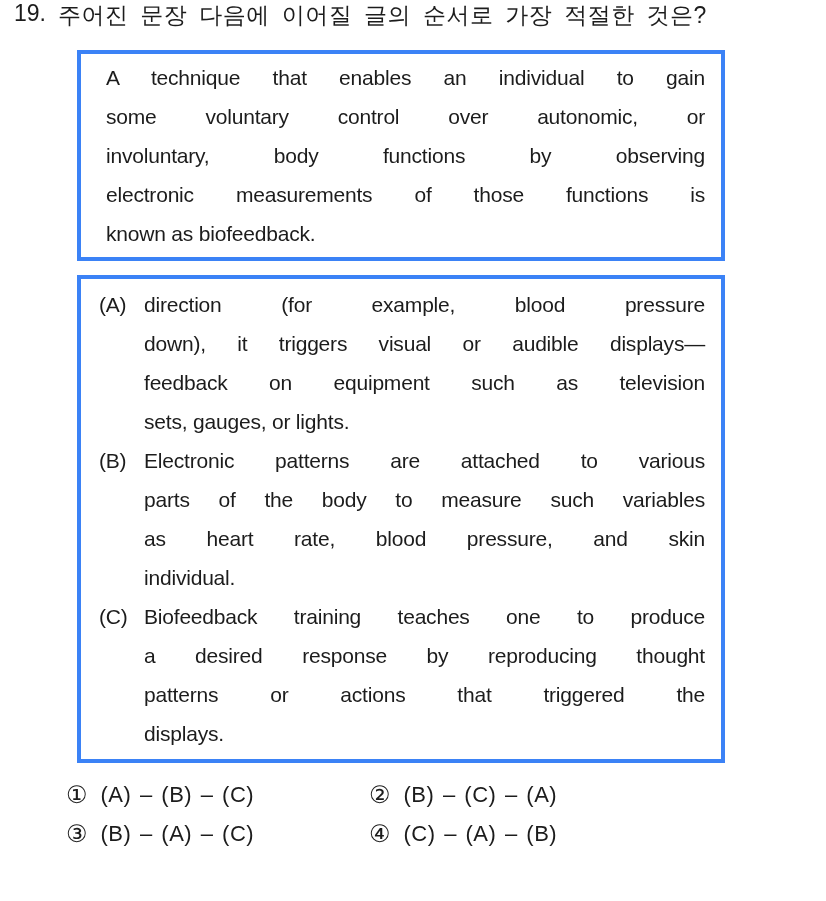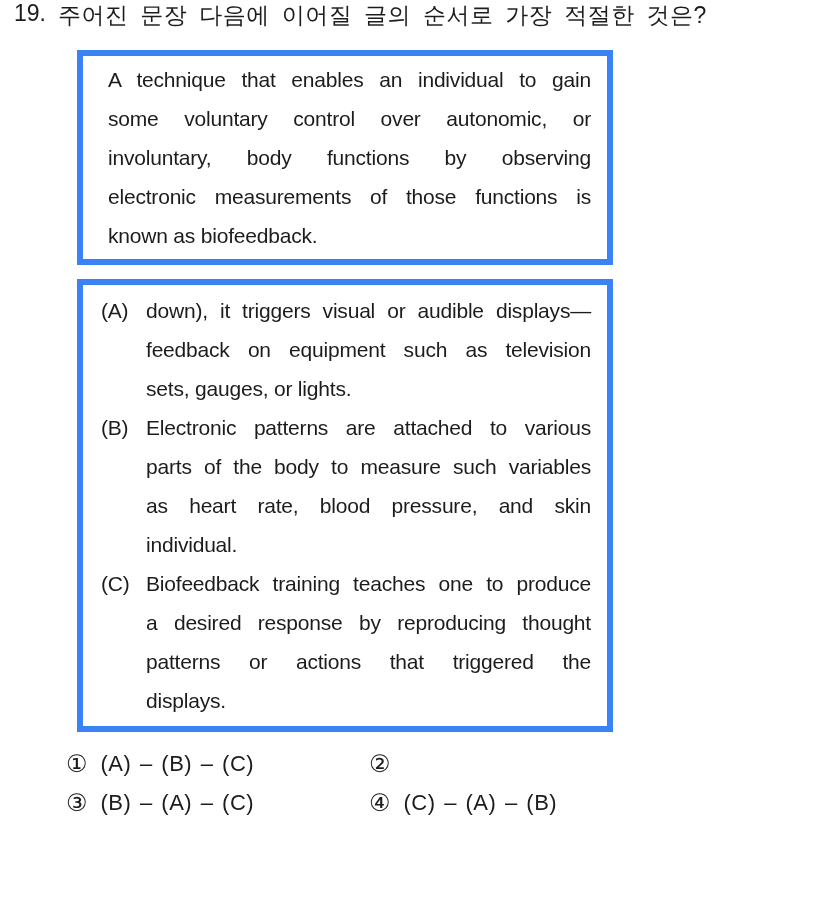--- a/index.html
+++ b/index.html
@@ -18,23 +18,23 @@
     margin-left: 14px;
     font-size: 23px;
     letter-spacing: 0.5px;
     word-spacing: 5px;
     white-space: nowrap;
   }
   .q-number { margin-right: 12px; letter-spacing: 0; }
 
   
   .pbox {
-    width: 536px;
+    width: 648px;
     margin-left: 77px;
-    border: 6px solid #3b82f6;
+    border: 4px solid #3b82f6;
     font-size: 21px;
     letter-spacing: -0.2px;
     line-height: 39px;
   }
   .pbox.given {
     margin-top: 19px;
     padding: 4px 16px 4px 25px;
   }
   .pbox.ordered {
     margin-top: 14px;
@@ -90,20 +90,21 @@
     <div class="jline">involuntary, body functions by observing</div>
     <div class="jline">electronic measurements of those functions is</div>
     <div class="jline jline-last">known as biofeedback.</div>
   </div>
 
   <div class="pbox ordered">
 
     <div class="para">
       <div class="p-label">(A)</div>
       <div class="p-lines">
+        <div class="jline">direction (for example, blood pressure</div>
         <div class="jline">down), it triggers visual or audible displays—</div>
         <div class="jline">feedback on equipment such as television</div>
         <div class="jline jline-last">sets, gauges, or lights.</div>
       </div>
     </div>
 
     <div class="para">
       <div class="p-label">(B)</div>
       <div class="p-lines">
         <div class="jline">Electronic patterns are attached to various</div>
@@ -125,20 +126,21 @@
 
   </div>
 
   <div class="choices">
     <div class="choice">
       <span class="c-num">①</span>
       <span class="c-text">(A) – (B) – (C)</span>
     </div>
     <div class="choice">
       <span class="c-num">②</span>
+      <span class="c-text">(B) – (C) – (A)</span>
     </div>
     <div class="choice">
       <span class="c-num">③</span>
       <span class="c-text">(B) – (A) – (C)</span>
     </div>
     <div class="choice">
       <span class="c-num">④</span>
       <span class="c-text">(C) – (A) – (B)</span>
     </div>
   </div>

